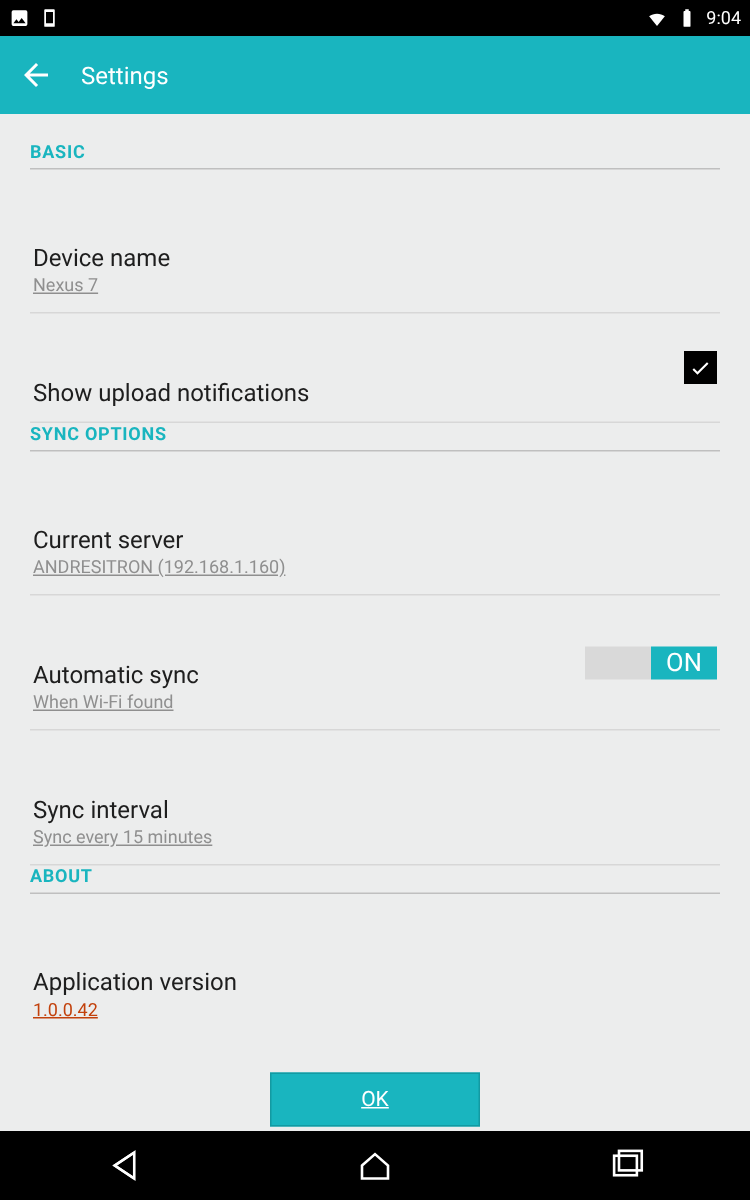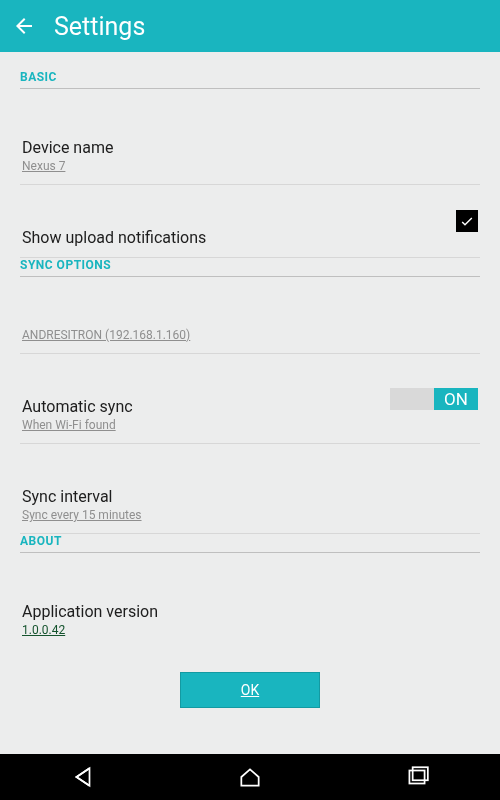--- a/index.html
+++ b/index.html
@@ -8,21 +8,21 @@
 
   
   .status-bar { height: 24px; background: #000; color: #fff; display: flex; align-items: center; padding: 0 6px; font-size: 12px; }
   .status-left { display: flex; gap: 6px; align-items: center; }
   .status-right { margin-left: auto; display: flex; gap: 6px; align-items: center; }
   .status-icon { width: 14px; height: 14px; fill: #fff; }
 
   
   .app-bar { height: 52px; background: #19b5bf; color: #fff; display: flex; align-items: center; padding: 0 12px; }
   .app-bar .back-icon { width: 24px; height: 24px; fill: #fff; }
-  .app-bar .title { font-size: 25px; margin-left: 18px; font-weight: 400; }
+  .app-bar .title { font-size: 16px; margin-left: 18px; font-weight: 400; }
 
   
   .content { flex: 1; background: #eceded; padding: 18px 20px 10px 20px; overflow-y: auto; }
   .section-header { color: #19b5bf; font-size: 12px; font-weight: 700; letter-spacing: 0.5px; margin-top: 0; margin-bottom: 4px; }
   .section-rule { border: none; border-top: 1px solid #bfbfbf; margin-bottom: 6px; }
   .row { padding: 10px 2px; border-bottom: 1px solid #d7d7d7; display: flex; align-items: center; }
   .row:last-child { border-bottom: none; }
   .row-text { flex: 1; margin-top: 33px; }
   .row-title { font-size: 16px; color: #1e1e1e; }
   .row-sub   { font-size: 12px; color: #8f8f8f; margin-top: 2px; line-height: 1.25; white-space: pre-line; text-decoration: underline; }
@@ -37,20 +37,39 @@
 
   
   .nav-bar { height: 46px; background: #000; display: flex; align-items: center; justify-content: space-around; }
   .nav-bar svg { width: 26px; height: 26px; stroke: #fff; fill: none; stroke-width: 1.6; }
 </style>
 </head>
 <body>
 
 <div class="screen">
 
+  <div class="status-bar">
+    <div class="status-left">
+      <svg class="status-icon" viewBox="0 0 24 24">
+          <path d="M21 19V5a2 2 0 0 0-2-2H5a2 2 0 0 0-2 2v14a2 2 0 0 0 2 2h14a2 2 0 0 0 2-2zM8.5 13.5l2.5 3 3.5-4.5L19 18H5l3.5-4.5z"></path>
+        </svg>
+      <svg class="status-icon" viewBox="0 0 24 24">
+          <path d="M7 2h10a1 1 0 0 1 1 1v18a1 1 0 0 1-1 1H7a1 1 0 0 1-1-1V3a1 1 0 0 1 1-1zm1 3v13h8V5H8z"></path>
+        </svg>
+    </div>
+    <div class="status-right">
+      <svg class="status-icon" viewBox="0 0 24 24">
+          <path d="M12 21l9-11c-5-4-13-4-18 0l9 11z"></path>
+        </svg>
+      <svg class="status-icon" viewBox="0 0 24 24">
+          <path d="M15 4h-1V2h-4v2H9a1 1 0 0 0-1 1v16a1 1 0 0 0 1 1h6a1 1 0 0 0 1-1V5a1 1 0 0 0-1-1z"></path>
+        </svg>
+      <span>9:04</span>
+    </div>
+  </div>
 
   <div class="app-bar">
     <svg class="back-icon" viewBox="0 0 24 24">
         <path d="M20 11H7.83l5.59-5.59L12 4l-8 8 8 8 1.41-1.41L7.83 13H20z"></path>
       </svg>
     <div class="title">Settings</div>
   </div>
 
   <div class="content">
 
@@ -70,20 +89,21 @@
         <svg viewBox="0 0 24 24">
             <path d="M9 16.2l-3.5-3.5L4 14.2l5 5 11-11-1.5-1.5z"></path>
           </svg>
       </div>
     </div>
 
     <div class="section-header">SYNC OPTIONS</div>
     <hr class="section-rule">
     <div class="row">
       <div class="row-text">
+        <div class="row-title">Current server</div>
         <div class="row-sub">ANDRESITRON (192.168.1.160)</div>
       </div>
     </div>
     <div class="row">
       <div class="row-text">
         <div class="row-title">Automatic sync</div>
         <div class="row-sub">When Wi-Fi found</div>
       </div>
       <div class="toggle">
         <div class="off"></div>
@@ -95,21 +115,21 @@
         <div class="row-title">Sync interval</div>
         <div class="row-sub">Sync every 15 minutes</div>
       </div>
     </div>
 
     <div class="section-header">ABOUT</div>
     <hr class="section-rule">
     <div class="row" style="border-bottom:none">
       <div class="row-text">
         <div class="row-title">Application version</div>
-        <div class="row-sub" style="color:#14532d">1.0.0.42</div>
+        <div class="row-sub" style="color:#c2410c">1.0.0.42</div>
       </div>
     </div>
 
     <div class="ok-row">
       <div class="ok-btn">OK</div>
     </div>
   </div>
 
   <div class="nav-bar">
     <svg viewBox="0 0 24 24">

